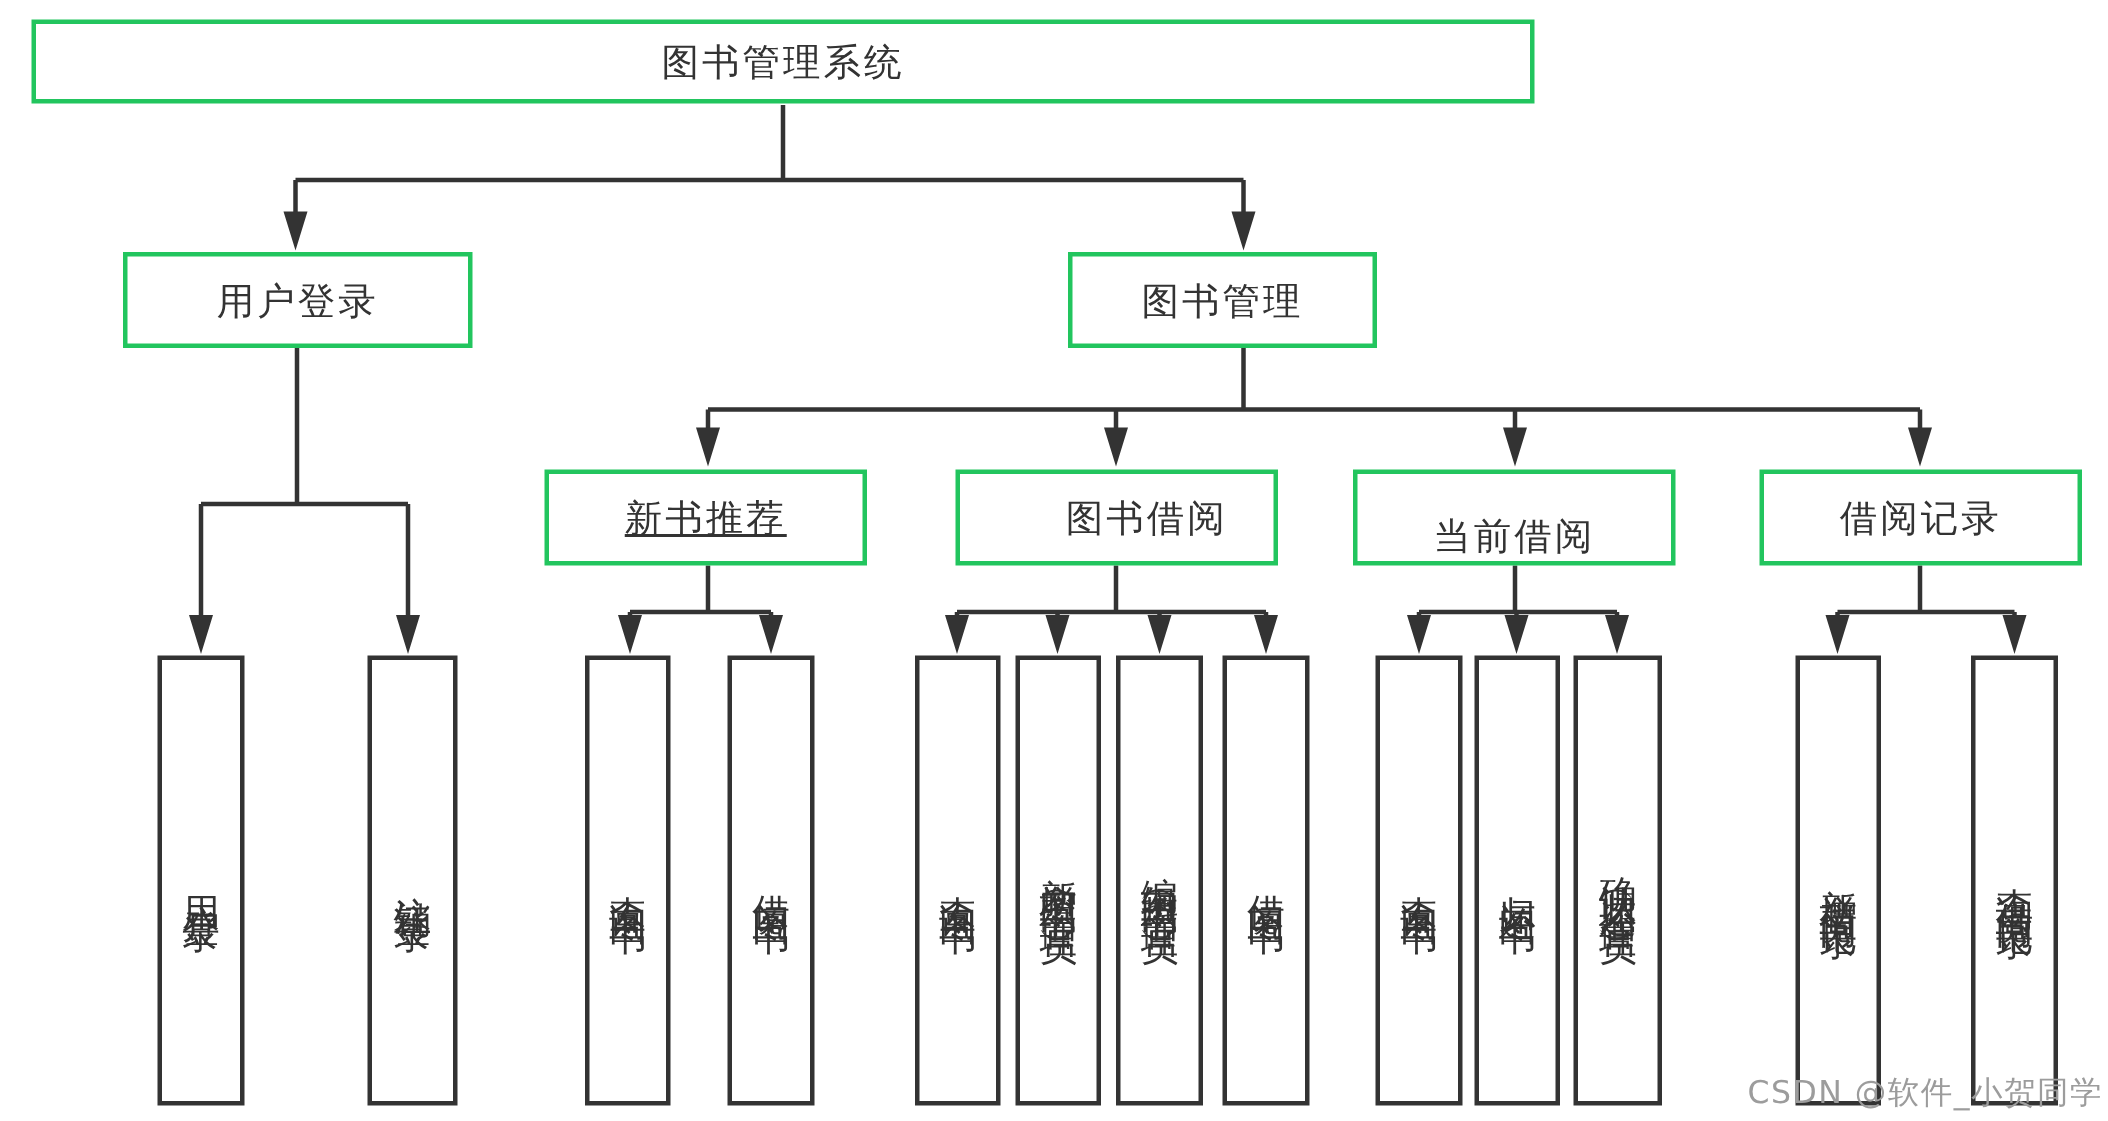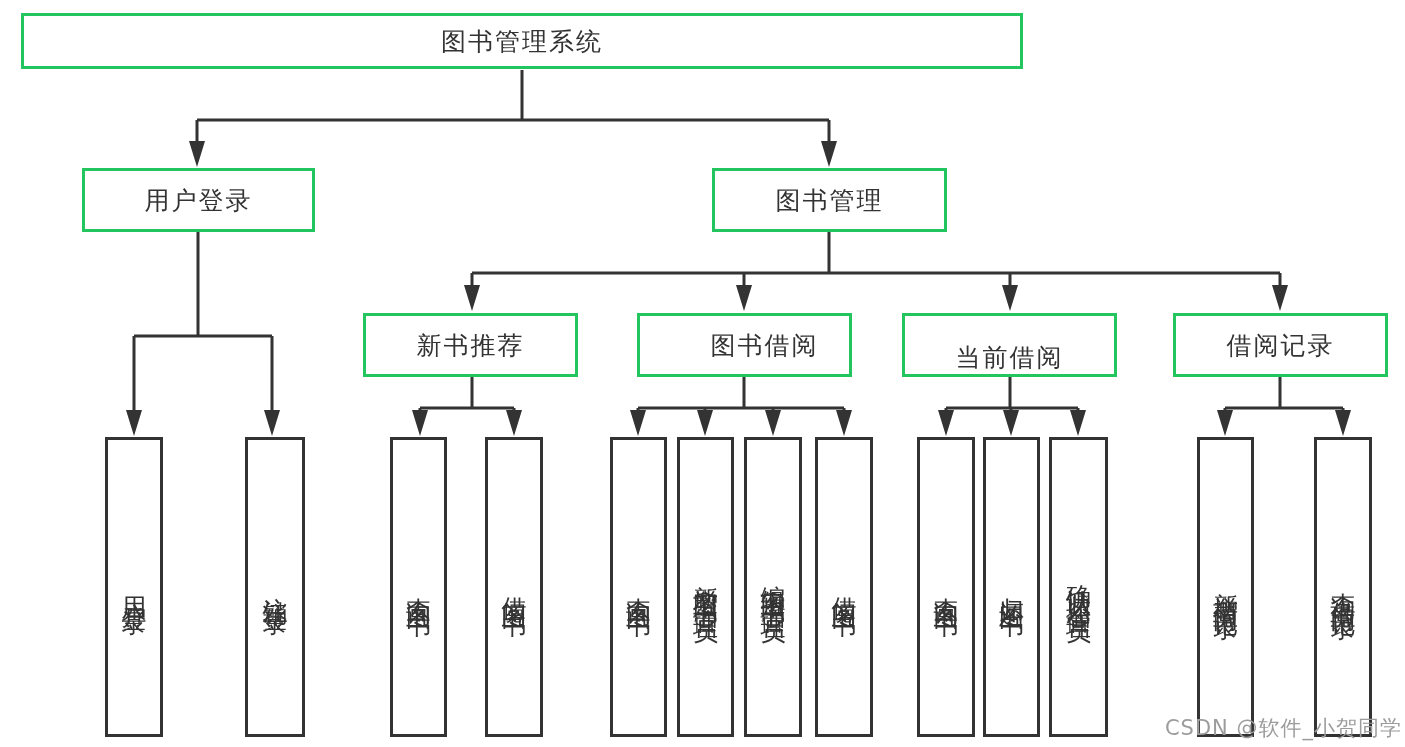--- a/index.html
+++ b/index.html
@@ -92,25 +92,25 @@
              M1217 410H1233L1225 436Z M1335 410H1351L1343 436Z"></path>
   </svg>
 
   <div class="node node-root">
     <span>图书管理系统</span>
   </div>
 
   <div class="node lvl2" style="left:82px;top:168px;width:233px;height:64px;">
     <span>用户登录</span>
   </div>
-  <div class="node lvl2" style="left:712px;top:168px;width:235px;height:64px;text-align:center;">
+  <div class="node lvl2" style="left:712px;top:168px;width:206px;height:64px;text-align:center;">
     <span>图书管理</span>
   </div>
 
-  <div class="node lvl3" style="left:363px;width:215px;">
+  <div class="node lvl3" style="left:363px;width:215px;text-decoration:underline;">
     <span>新书推荐</span>
   </div>
   <div class="node lvl3" style="left:637px;width:215px;padding-left:40px;">
     <span>图书借阅</span>
   </div>
   <div class="node lvl3" style="left:902px;width:215px;align-items:flex-end;">
     <span>当前借阅</span>
   </div>
   <div class="node lvl3" style="left:1173px;width:215px;">
     <span>借阅记录</span>

